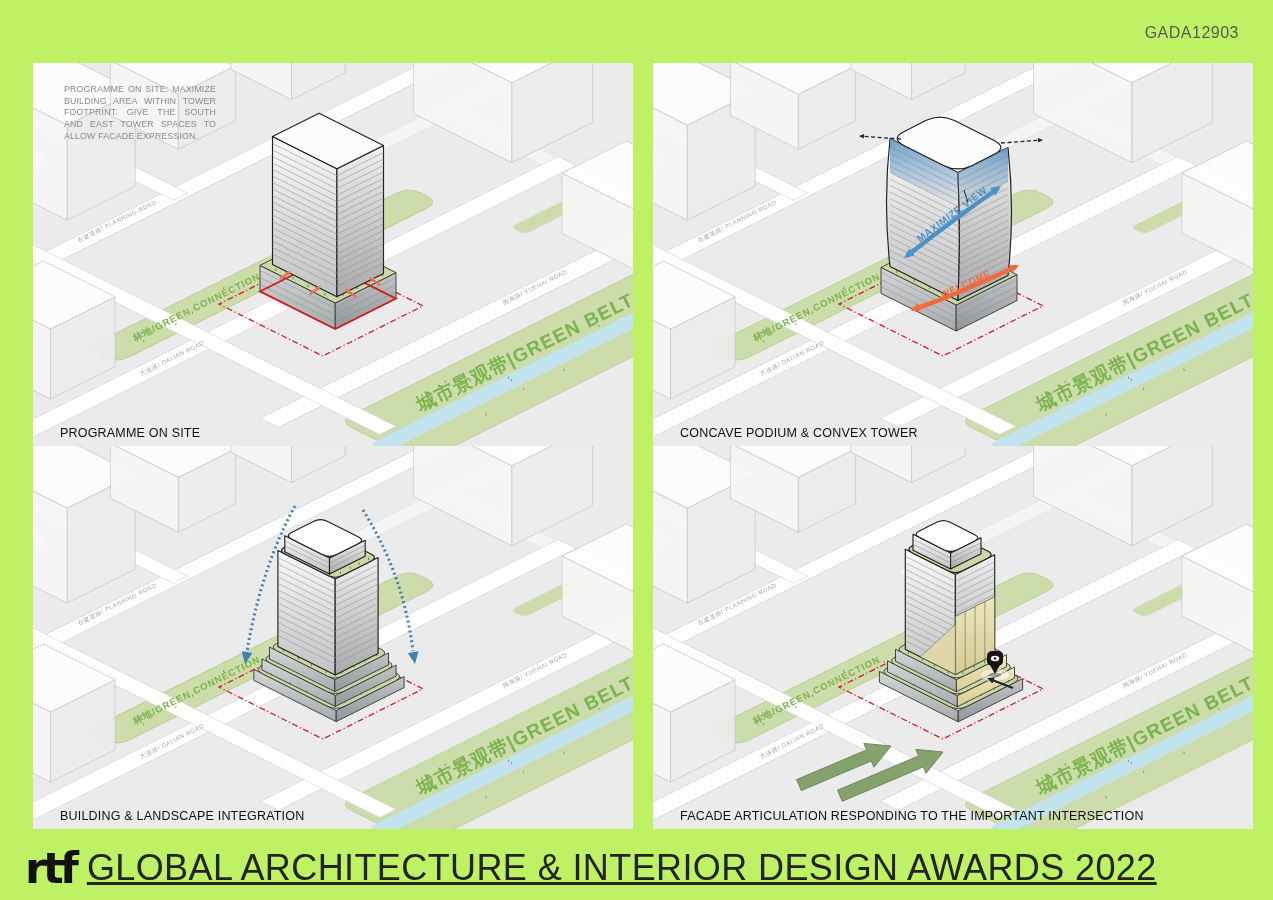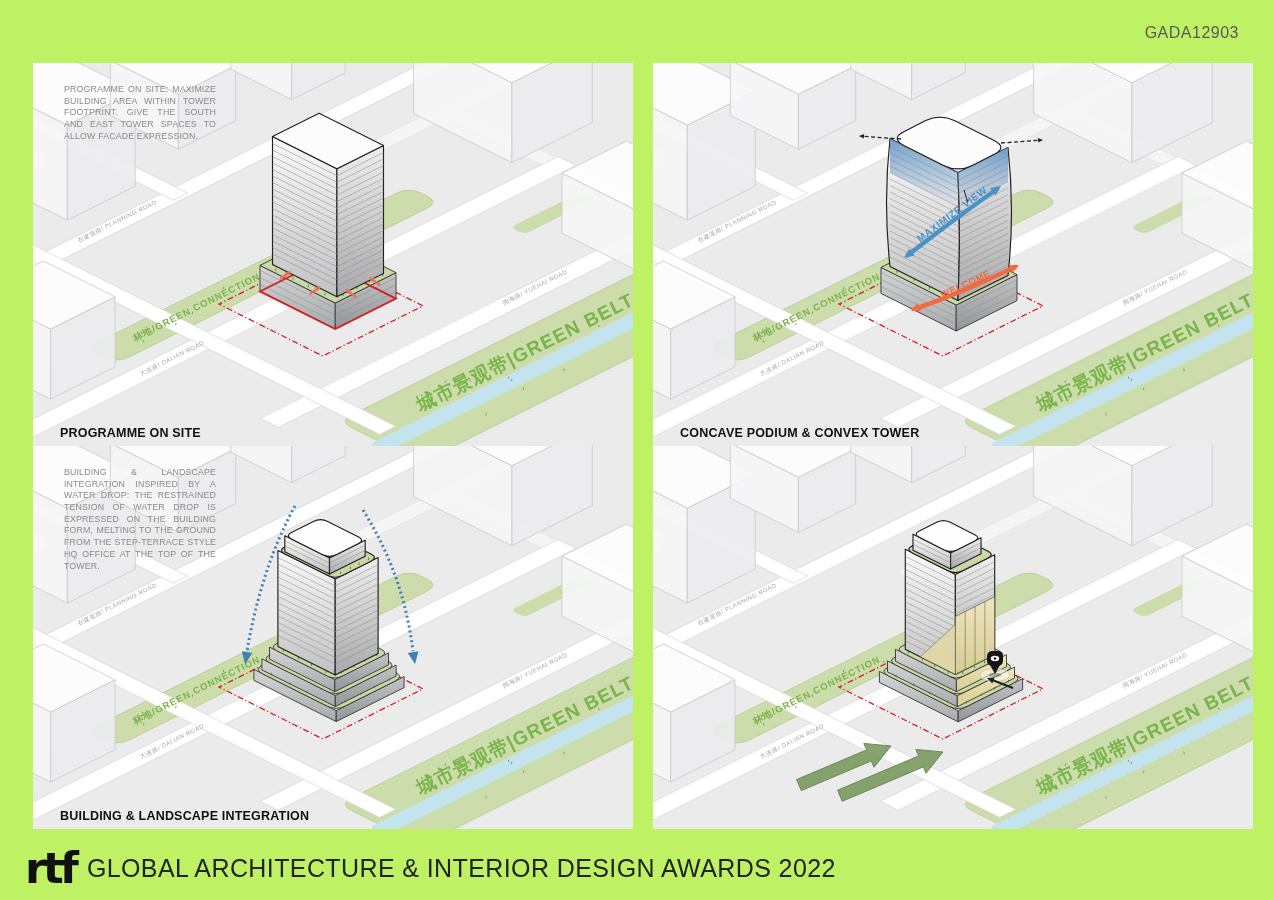--- a/index.html
+++ b/index.html
@@ -5,26 +5,26 @@
   html,body{margin:0;padding:0;background:#fff;}
   .board{position:relative;width:1273px;height:900px;background:#bef264;overflow:hidden;
          font-family:"Liberation Sans",sans-serif;}
   .code{position:absolute;top:24px;right:34px;font-size:16px;color:#595959;letter-spacing:.5px;}
   .panel{position:absolute;width:600px;height:383px;background:#ebebec;overflow:hidden;}
   .panel svg{position:absolute;left:0;top:0;}
   #p1{left:33px;top:63px;}  #p2{left:653px;top:63px;}
   #p3{left:33px;top:446px;} #p4{left:653px;top:446px;}
   .desc{position:absolute;left:27px;top:17px;width:152px;margin:4px;font-size:8.8px;line-height:1.33;
         color:#8a8a8a;text-align:justify;letter-spacing:.15px;z-index:5;}
-  .ptitle{position:absolute;left:27px;bottom:6px;margin:0;font-size:12.5px;font-weight:bold;
+  .ptitle{position:absolute;left:27px;bottom:6px;margin:0;font-size:12.5px;font-weight:normal;
           color:#101010;letter-spacing:.2px;z-index:5;white-space:nowrap;}
   .footer{position:absolute;left:25px;top:846px;display:flex;align-items:center;gap:12px;}
   .rtf{font-family:"DejaVu Sans",sans-serif;font-weight:900;font-size:44px;letter-spacing:-4px;
        color:#111;line-height:1;transform:scaleY(.97);}
-  .awards{margin:0;font-size:25px;font-weight:400;color:#232323;letter-spacing:.4px;white-space:nowrap;}
+  .awards{margin:0;font-size:36px;font-weight:400;color:#232323;letter-spacing:.4px;white-space:nowrap;text-decoration:underline;}
   
   text{font-family:"Liberation Sans",sans-serif;}
   .rl{font-size:6px;fill:#a5a5a5;letter-spacing:.55px;text-anchor:middle;}
   .gc{font-size:9.5px;fill:#7ab34b;font-weight:bold;letter-spacing:1px;text-anchor:middle;}
   .gb{font-size:19px;fill:#7ab44c;font-weight:bold;letter-spacing:1.2px;text-anchor:middle;}
   .bl{font-size:10px;fill:#4b92c7;font-weight:bold;letter-spacing:.6px;text-anchor:middle;}
   .or{font-size:9.5px;fill:#f26a3d;font-weight:bold;letter-spacing:.6px;text-anchor:middle;}
 </style>
 </head>
 <body>
@@ -589,21 +589,20 @@
             <path d="M280.4,75.5 Q287.5,71.9 294.7,75.5 L325.1,90.7 Q332.2,94.2 325.1,97.8 L303.6,108.5 Q296.5,112.1 289.3,108.5 L258.9,93.3 Q251.8,89.8 258.9,86.2 Z" fill="#fdfdfd" stroke="#1f1f1f" stroke-width="1.15" stroke-linejoin="round"></path>
           </g>
         </g>
         <g>
           <path d="M262,60 C237,105 222,158 214,205" fill="none" stroke="#3f80b6" stroke-width="3" stroke-dasharray="2 3"></path>
           <path d="M330,64 C360,112 374,158 380,205" fill="none" stroke="#3f80b6" stroke-width="3" stroke-dasharray="2 3"></path>
           <polygon points="212.0,218.0 208.8,205.2 219.4,207.1" fill="#3f80b6"></polygon>
           <polygon points="382.0,218.0 374.8,207.0 385.5,205.3" fill="#3f80b6"></polygon>
         </g>
       </svg>
-    <p class="desc">BUILDING &amp; LANDSCAPE INTEGRATION INSPIRED BY A WATER DROP: THE RESTRAINED TENSION OF WATER DROP IS EXPRESSED ON THE BUILDING FORM, MELTING TO THE GROUND FROM THE STEP-TERRACE STYLE HQ OFFICE AT THE TOP OF THE TOWER.</p>
     <h2 class="ptitle">BUILDING &amp; LANDSCAPE INTEGRATION</h2>
   </section>
 
   <section class="panel" id="p4">
     <svg width="600" height="383" viewBox="0 0 600 383" id="svg3">
         <defs>
           <linearGradient id="TL3" x1="0" y1="0" x2="0" y2="1">
             <stop offset="0" stop-color="#f9f9f9"></stop>
             <stop offset="1" stop-color="#c2c2c4"></stop>
           </linearGradient>
@@ -797,19 +796,20 @@
           <ellipse cx="342" cy="212.5" rx="4.2" ry="2.8" fill="#fff"></ellipse>
           <circle cx="342" cy="212.5" r="1.3" fill="#151515"></circle>
         </g>
         <line x1="360" y1="242" x2="338.573393470395" y2="233.75899748861346" stroke="#222" stroke-width="2.2"></line>
         <polygon points="334.0,232.0 341.7,231.6 339.4,237.5" fill="#222"></polygon>
         <g>
           <polygon points="238.0,300.0 221.0,321.3 218.3,314.9 148.3,344.6 143.6,333.6 213.6,303.9 210.8,297.4" fill="#7d9c62" stroke="#647f4e" stroke-width="1" opacity="0.92" stroke-linejoin="round"></polygon>
           <polygon points="290.0,306.0 273.0,327.3 270.3,320.9 189.2,355.3 184.6,344.2 265.6,309.9 262.8,303.4" fill="#7d9c62" stroke="#647f4e" stroke-width="1" opacity="0.92" stroke-linejoin="round"></polygon>
         </g>
       </svg>
+    <h2 class="ptitle">FACADE ARTICULATION RESPONDING TO THE IMPORTANT INTERSECTION</h2>
   </section>
 
   <div class="footer">
     <div class="rtf">rtf</div>
     <h1 class="awards">GLOBAL ARCHITECTURE &amp; INTERIOR DESIGN AWARDS 2022</h1>
   </div>
 </div>
 
 </body></html>

